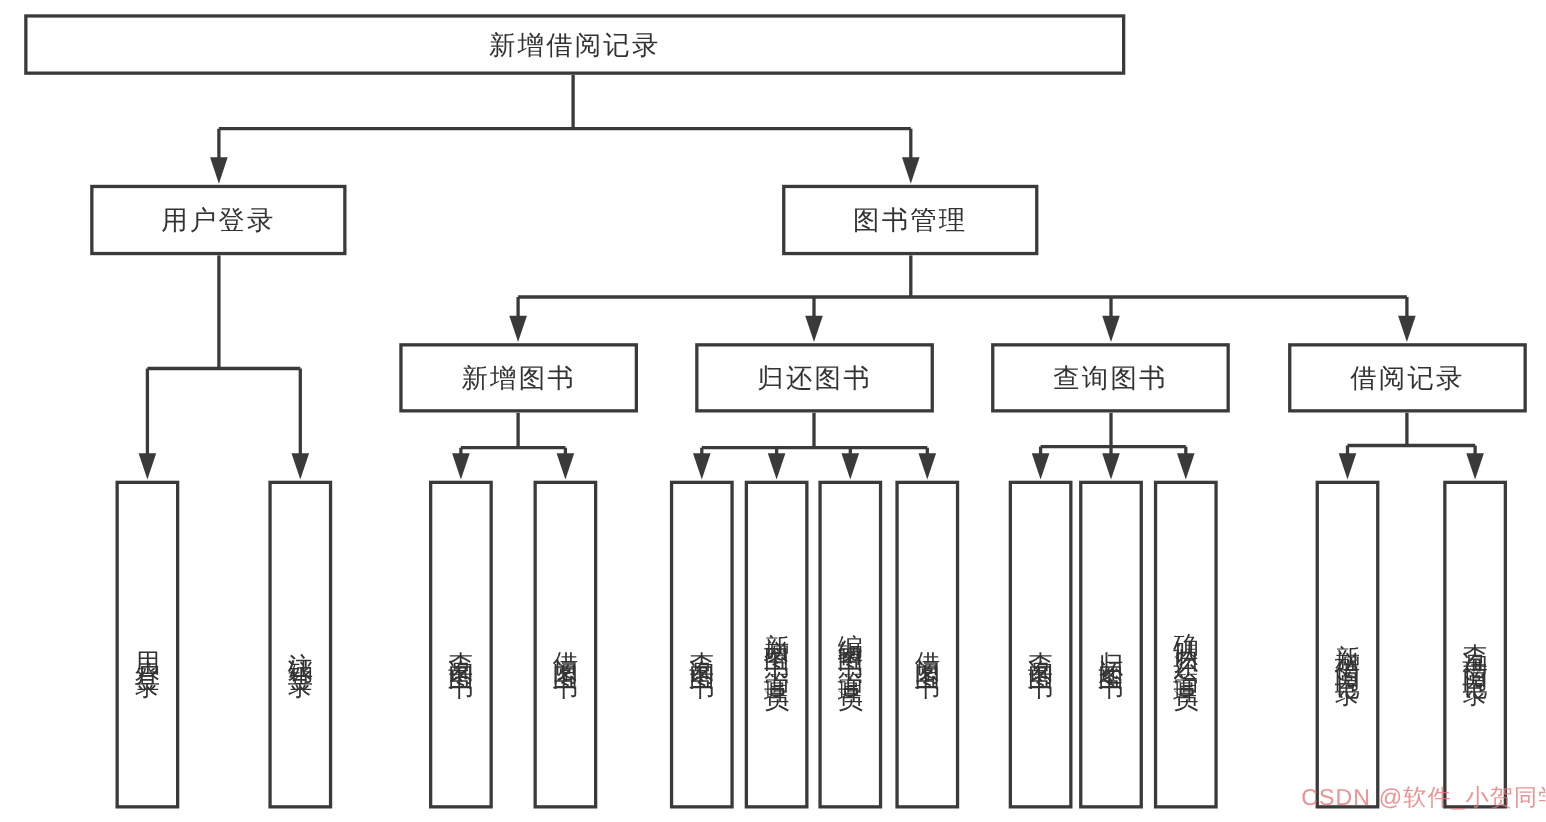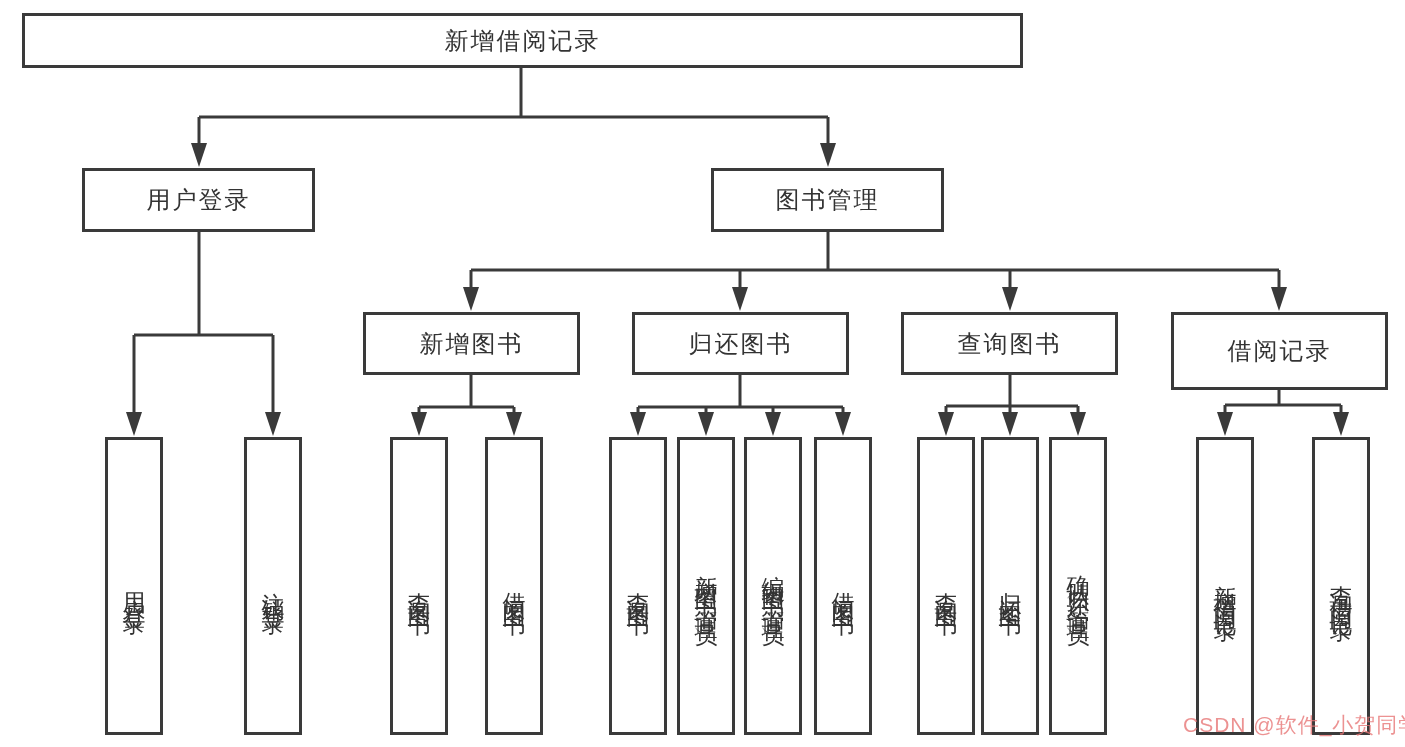--- a/index.html
+++ b/index.html
@@ -88,21 +88,21 @@
   </svg>
 
   <div class="node h" style="left:22px;top:13px;width:1001px;height:55px">新增借阅记录</div>
 
   <div class="node h" style="left:82px;top:168px;width:233px;height:64px">用户登录</div>
   <div class="node h" style="left:711px;top:168px;width:233px;height:64px">图书管理</div>
 
   <div class="node h" style="left:363px;top:312px;width:217px;height:63px">新增图书</div>
   <div class="node h" style="left:632px;top:312px;width:217px;height:63px">归还图书</div>
   <div class="node h" style="left:901px;top:312px;width:217px;height:63px">查询图书</div>
-  <div class="node h" style="left:1171px;top:312px;width:217px;height:78px">借阅记录</div>
+  <div class="node h" style="left:1171px;top:312px;width:217px;height:63px">借阅记录</div>
 
   <div class="node v" style="left:105px;top:437px;width:58px;height:298px">用户登录</div>
   <div class="node v" style="left:244px;top:437px;width:58px;height:298px">注销登录</div>
 
   <div class="node v" style="left:390px;top:437px;width:58px;height:298px">查询图书</div>
   <div class="node v" style="left:485px;top:437px;width:58px;height:298px">借阅图书</div>
 
   <div class="node v" style="left:609px;top:437px;width:58px;height:298px">查询图书</div>
   <div class="node v" style="left:677px;top:437px;width:58px;height:298px">新增图书（管理员）</div>
   <div class="node v" style="left:744px;top:437px;width:58px;height:298px">编辑图书（管理员）</div>

